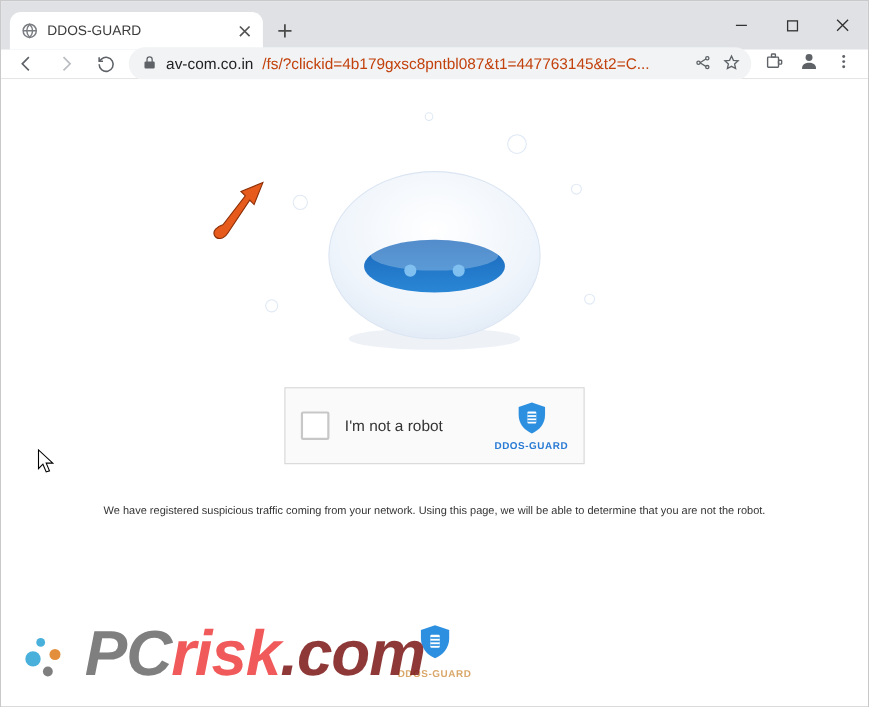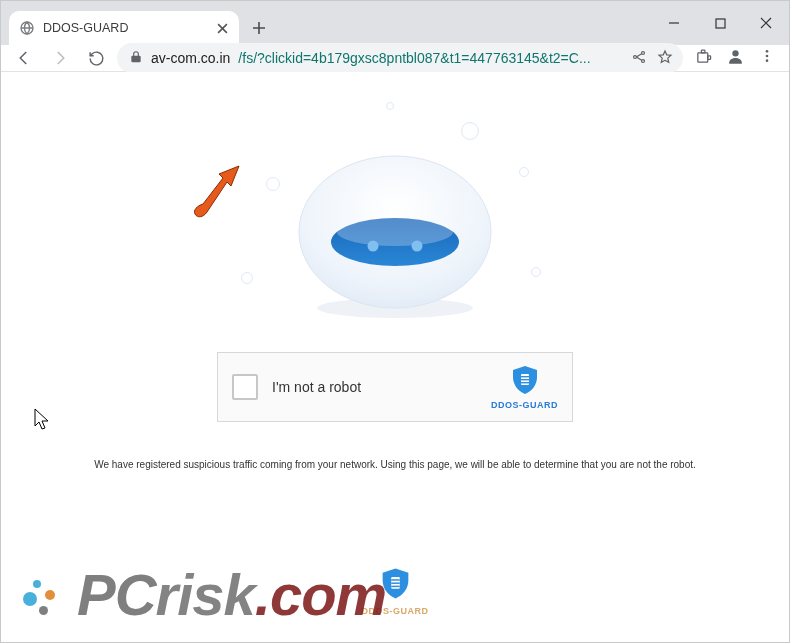--- a/index.html
+++ b/index.html
@@ -72,21 +72,21 @@
     display:flex;
     align-items:center;
     padding:0 12px;
     gap:8px;
     font-size:14px;
     color:#202124;
     overflow:hidden;
     position:relative;
   }
   .url-domain { color:#202124; }
-  .url-rest { color:#0f766e; }
+  .url-rest { color:#c2410c; }
   .omni-right { position:absolute; right:10px; display:flex; gap:10px; background:#f1f3f4; padding-left:8px;}
   .right-icons { display:flex; align-items:center; gap:14px; padding:0 6px; color:#5f6368;}
   
   .page {
     flex:1;
     position:relative;
     background:#fff;
     overflow:hidden;
   }
   .bubble {
@@ -97,21 +97,21 @@
   .robot {
     position:absolute;
     left:50%; transform:translateX(-50%);
     top:60px;
     width:220px; height:180px;
   }
   .captcha-box {
     position:absolute;
     left:50%; transform:translateX(-50%);
     top:280px;
-    width:356px;
+    width:273px;
     height:70px;
     border:1px solid #d8d8d8;
     background:#fafafa;
     display:flex;
     align-items:center;
     padding:0 14px;
     gap:14px;
     font-size:14px;
     color:#333;
   }
@@ -156,21 +156,21 @@
     font-family: Arial, sans-serif;
     opacity:0.88;
   }
   .wm-text {
     font-size:58px;
     font-style:italic;
     font-weight:700;
     letter-spacing:-1px;
   }
   .wm-pc   { color:#6e6e6e;margin-top:16px; }
-  .wm-risk { color:#737373; }
+  .wm-risk { color:#ef4444; }
   .wm-dom  { color:#7f1d1d; }
   .wm-balls { width:46px; height:46px; position:relative; }
   .wm-balls span { position:absolute; border-radius:50%; }
 </style>
 </head>
 <body>
 
 <div class="window">
 
   <div class="tabstrip">

